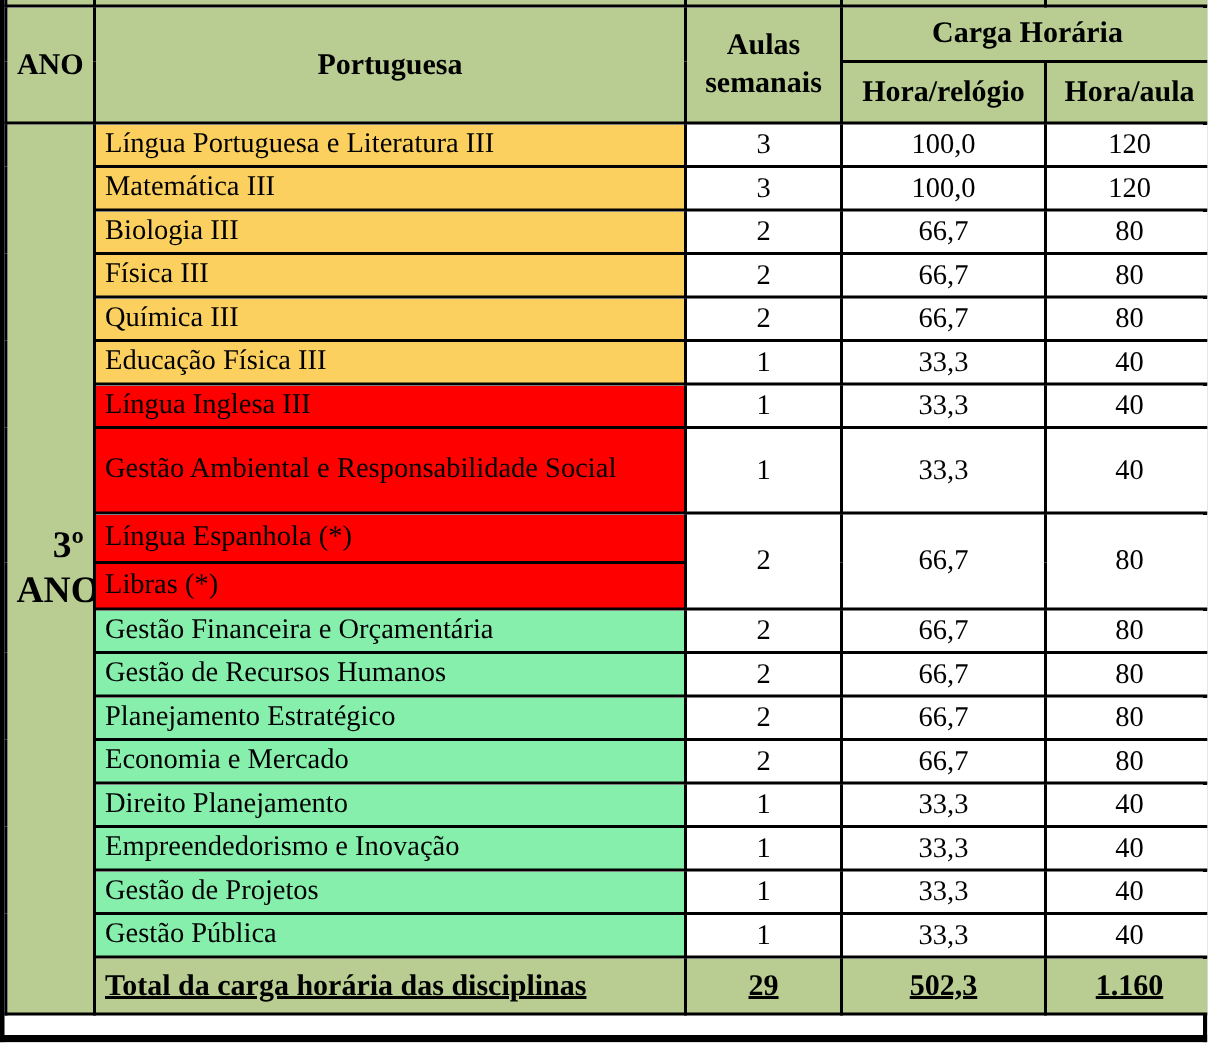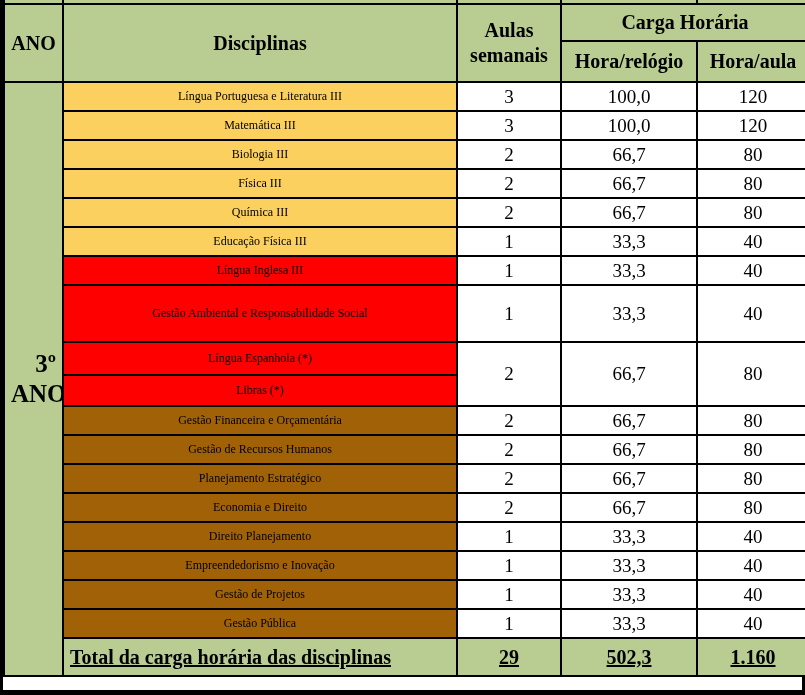--- a/index.html
+++ b/index.html
@@ -69,34 +69,34 @@
     line-height: 1.2;
     padding: 0 2px;
   }
 
   
   tr.r { height: 29px; }
   tr.r-tall { height: 57px; }
   tr.r-esp { height: 33px; }
   tr.r-lib { height: 31px; }
   td.disc {
-    font-size: 12px;
-    text-align: center;
+    font-size: 19px;
+    text-align: left;
     vertical-align: middle;
     line-height: 1.42;
   }
   td.num {
     background: #ffffff;
     font-size: 19px;
     text-align: center;
     vertical-align: middle;
   }
   tr.cat-yellow td.disc { background: #fcd05e; }
   tr.cat-red td.disc    { background: #fe0000; }
-  tr.cat-blue td.disc   { background: #a16207; }
+  tr.cat-blue td.disc   { background: #86efac; }
 
   
   tr.total-row { height: 38px; }
   tr.total-row td {
     background: #b9cd92;
     font-weight: bold;
     font-size: 20px;
     vertical-align: middle;
     text-decoration: underline;
   }
@@ -121,21 +121,21 @@
           <tr class="sliver">
         <td></td>
         <td></td>
         <td></td>
         <td></td>
         <td></td>
       </tr>
 
       <tr class="hdr-top">
         <th class="hdr" rowspan="2">ANO</th>
-        <th class="hdr" rowspan="2">Disciplinas</th>
+        <th class="hdr" rowspan="2">Portuguesa</th>
         <th class="hdr" rowspan="2">Aulas semanais</th>
         <th class="hdr" colspan="2">Carga Horária</th>
       </tr>
       <tr class="hdr-bot">
         <th class="hdr">Hora/relógio</th>
         <th class="hdr">Hora/aula</th>
       </tr>
 
       <tr class="r cat-yellow">
         <td class="year-cell" rowspan="19">
@@ -213,21 +213,21 @@
         <td class="num">66,7</td>
         <td class="num">80</td>
       </tr>
       <tr class="r cat-blue">
         <td class="disc">Planejamento Estratégico</td>
         <td class="num">2</td>
         <td class="num">66,7</td>
         <td class="num">80</td>
       </tr>
       <tr class="r cat-blue">
-        <td class="disc">Economia e Direito</td>
+        <td class="disc">Economia e Mercado</td>
         <td class="num">2</td>
         <td class="num">66,7</td>
         <td class="num">80</td>
       </tr>
       <tr class="r cat-blue">
         <td class="disc">Direito Planejamento</td>
         <td class="num">1</td>
         <td class="num">33,3</td>
         <td class="num">40</td>
       </tr>

